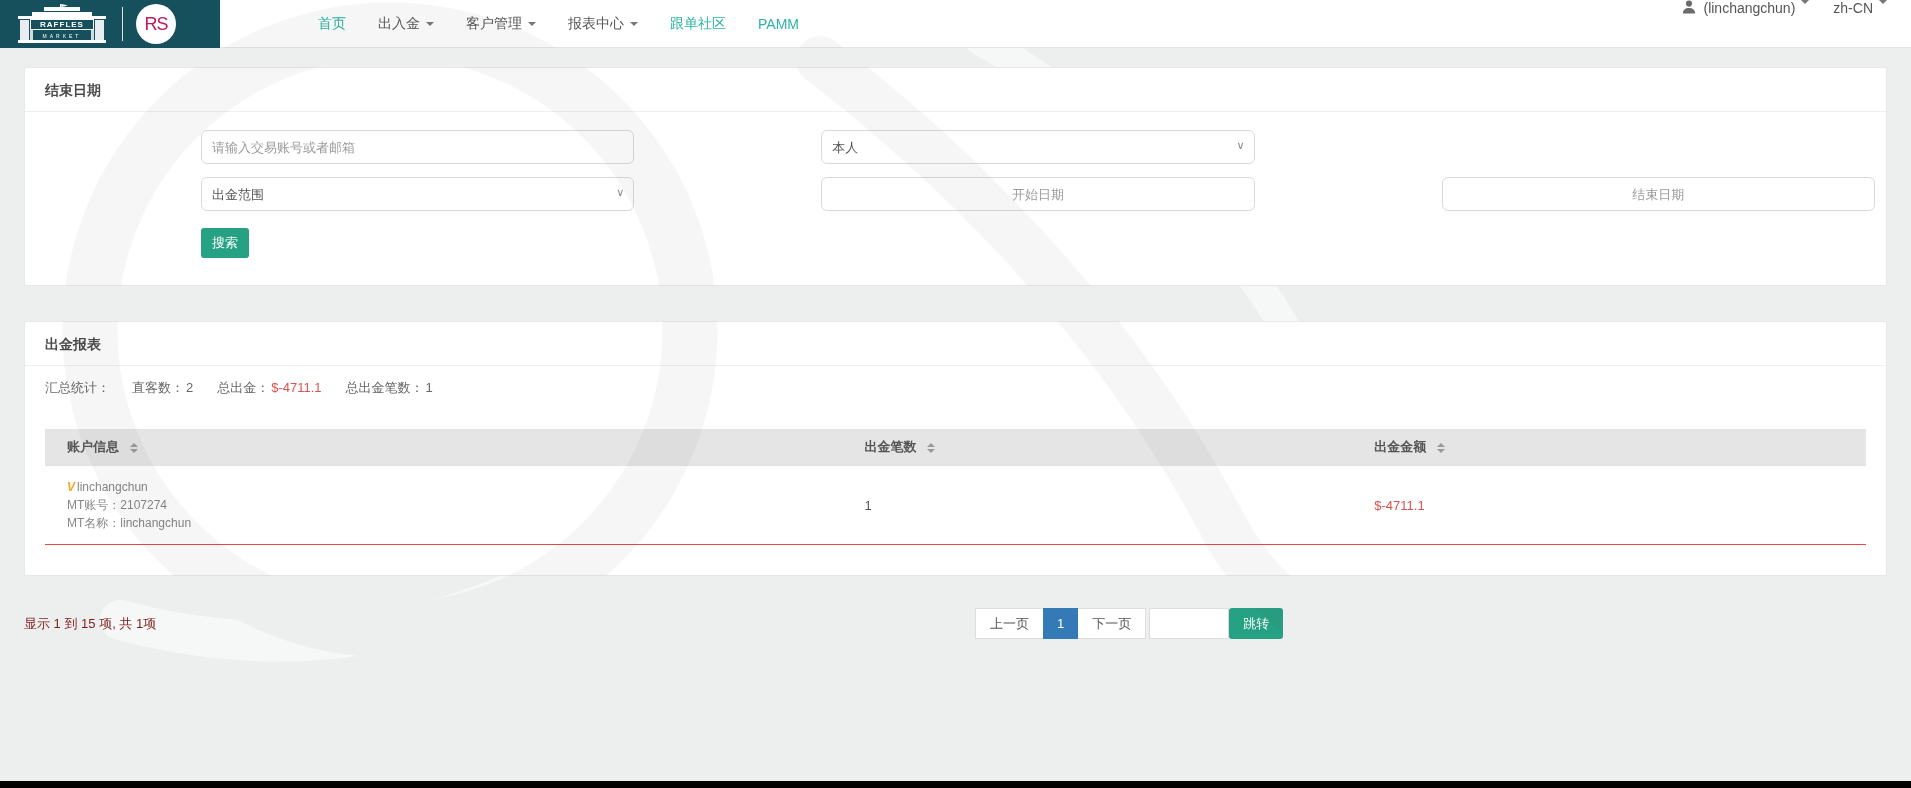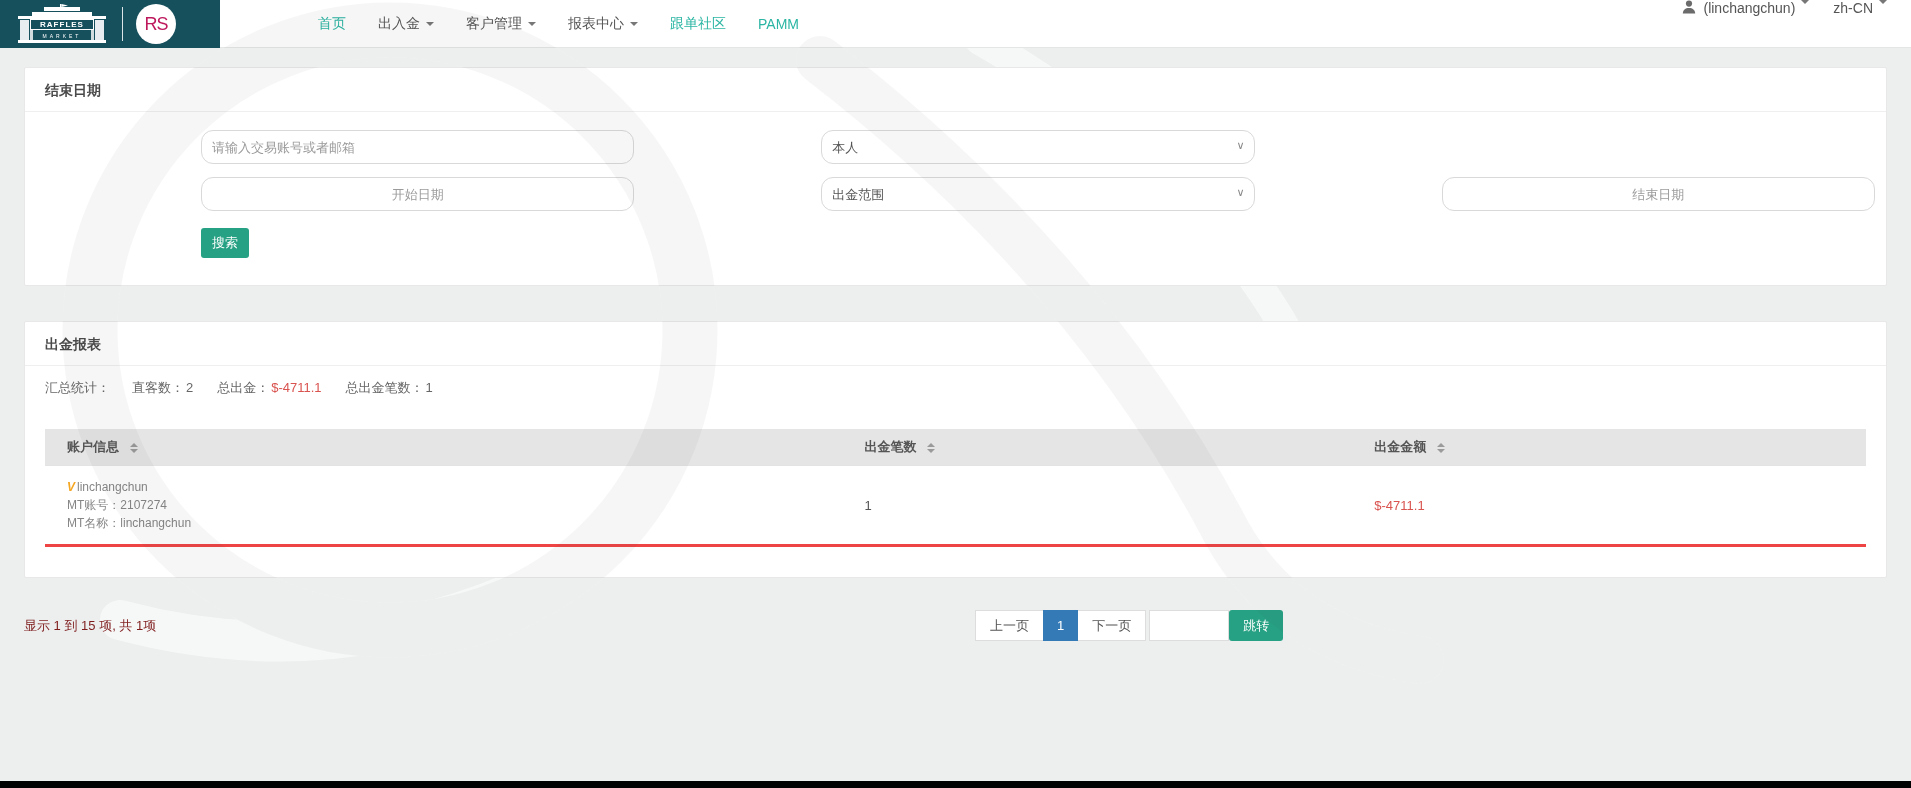--- a/index.html
+++ b/index.html
@@ -75,21 +75,21 @@
   .card-title {
     font-size:14px; font-weight:bold; color:#4a4a4a;
     padding:14px 20px 11px 20px; border-bottom:1px solid #efefef;
   }
 
   
   .form-row { display:grid; grid-template-columns:repeat(3,1fr); margin-top:18px; }
   .form-row + .form-row { margin-top:13px; }
   .form-cell { padding:0 11px 0 176px; }
   .txt-input, .sel, .date-input {
-    width:100%; height:34px; border:1px solid #d9d9d9; border-radius:12px;
+    width:100%; height:34px; border:1px solid #d9d9d9; border-radius:6px;
     background:#fff; font-size:13px; color:#555; padding:0 10px; outline:none;
     font-family:"Liberation Sans","DejaVu Sans",sans-serif;
   }
   .txt-input::placeholder, .date-input::placeholder { color:#9b9b9b; }
   .date-input { text-align:center; }
   .select-wrap { position:relative; }
   .sel { appearance:none; -webkit-appearance:none; padding-right:26px; }
   .select-wrap::after {
     content:"∨"; position:absolute; right:10px; top:9px; font-size:11px;
     color:#888; pointer-events:none;
@@ -115,21 +115,21 @@
     background:#e5e5e5; font-size:13px; font-weight:bold; color:#555;
     text-align:left; padding:9px 8px 9px 0; border-bottom:1px solid #e3e3e3;
     cursor:pointer; white-space:nowrap;
   }
   .report thead th:first-child { padding-left:22px; }
   .sort-icon { display:inline-block; vertical-align:middle; margin-left:7px; }
   .sort-icon i { display:block; width:0; height:0; border-left:4px solid transparent; border-right:4px solid transparent; }
   .sort-icon .up { border-bottom:4px solid #9a9a9a; margin-bottom:2px; }
   .sort-icon .down { border-top:4px solid #9a9a9a; }
 
-  .report tbody td { border-bottom:3px solid #ef4444; padding:12px 8px 12px 0; vertical-align:middle; }
+  .report tbody td { border-bottom:1px solid #ef4444; padding:12px 8px 12px 0; vertical-align:middle; }
   .report tbody td:first-child { padding-left:22px; }
   .acct-line { font-size:12px; color:#868686; line-height:18px; }
   .vip-badge { color:#f5a623; font-weight:bold; font-style:italic; margin-right:2px; }
   .cell-count { font-size:13px; color:#555; }
   .cell-amount { font-size:13px; color:#d9534f; }
   .card-report { padding-bottom:30px; }
 
   
   .footer-row { position:relative; margin-top:32px; height:32px; }
   .footer-summary { font-size:13px; color:#7f1d1d; line-height:32px; }
@@ -249,28 +249,28 @@
           <select class="sel">
             <option>本人</option>
           </select>
         </div>
       </div>
       <div class="form-cell"></div>
     </div>
 
     <div class="form-row">
       <div class="form-cell">
-        <input class="date-input" type="text" placeholder="开始日期" style="">
-      </div>
-      <div class="form-cell">
         <div class="select-wrap">
           <select class="sel">
             <option>出金范围</option>
           </select>
         </div>
+      </div>
+      <div class="form-cell">
+        <input class="date-input" type="text" placeholder="开始日期" style="">
       </div>
       <div class="form-cell">
         <input class="date-input" type="text" placeholder="结束日期" style="">
       </div>
     </div>
 
     <button class="btn-search">搜索</button>
   </div>
 
   <div class="card card-report">

